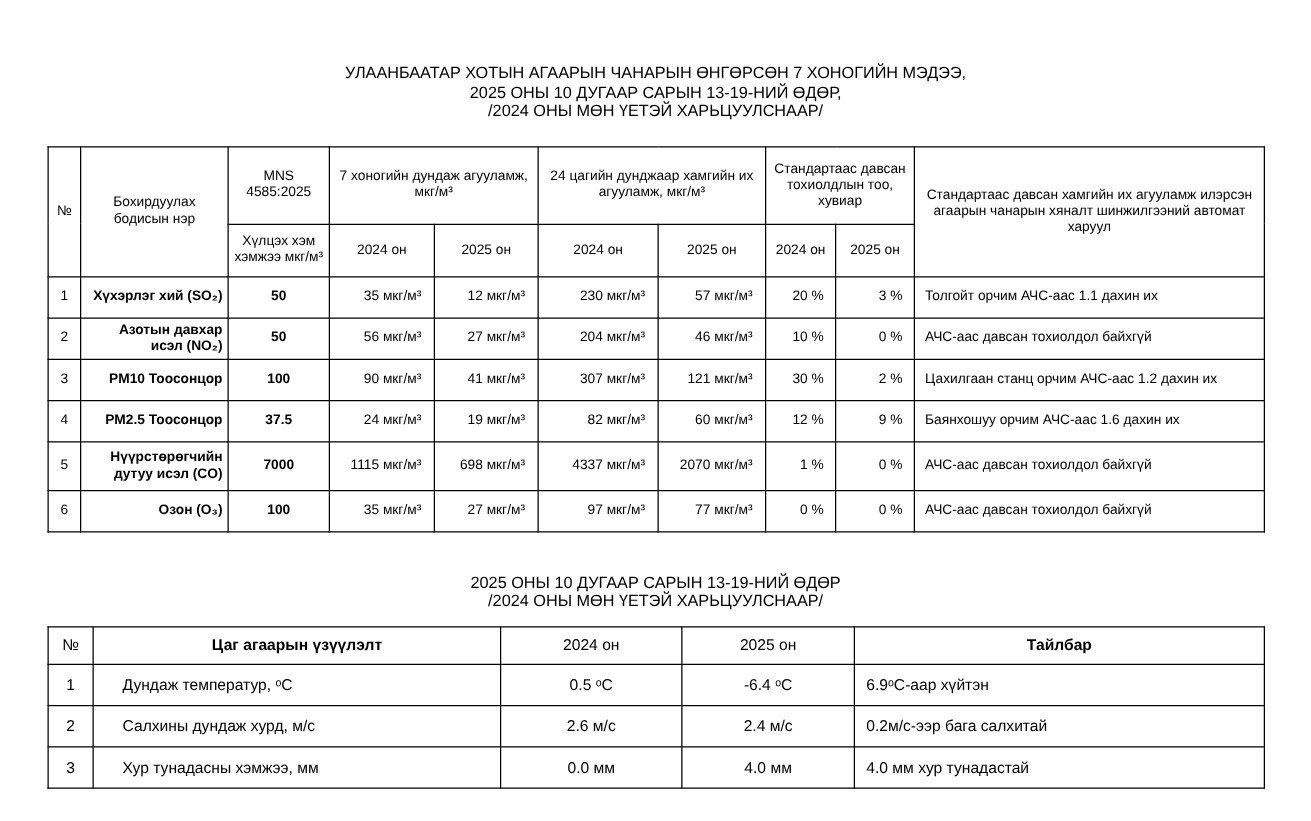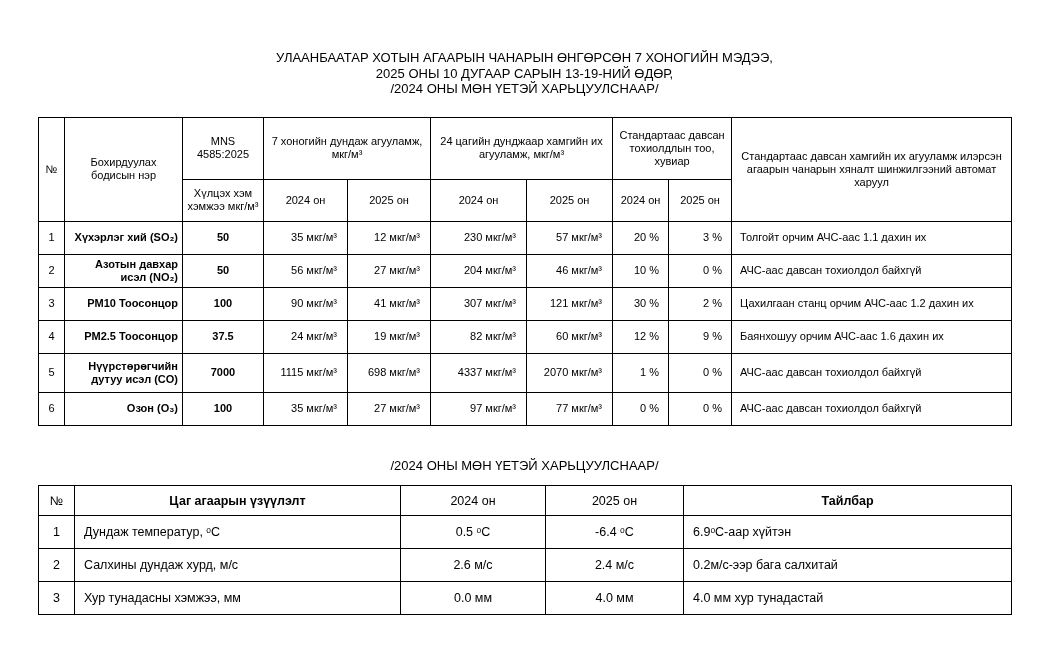--- a/index.html
+++ b/index.html
@@ -35,21 +35,21 @@
   .t1 .val   { text-align: right; padding-right: 10px; }
   .t1 .pct   { text-align: right; padding-right: 9px; }
   .t1 .station { text-align: left; padding-left: 8px; }
 
   
   .t2 { width: 973px; margin-top: 12px; font-size: 12.5px; }
   .t2 th { font-weight: normal; text-align: center; vertical-align: middle; height: 30px; padding: 2px 4px; }
   .t2 th.bold { font-weight: bold; }
   .t2 td { height: 33px; vertical-align: middle; padding: 2px 4px; }
   .t2 .num { text-align: center; }
-  .t2 .ind  { text-align: left; padding-left: 9px; }
+  .t2 .ind  { text-align: left; padding-left: 23px; }
   .t2 .cv   { text-align: center; }
   .t2 .note { text-align: left; padding-left: 9px; }
 </style>
 </head>
 <body>
 
 <div class="page">
 
   <div class="title-block first">
     <div>УЛААНБААТАР ХОТЫН АГААРЫН ЧАНАРЫН ӨНГӨРСӨН 7 ХОНОГИЙН МЭДЭЭ,</div>
@@ -158,20 +158,21 @@
       <td class="val">97 мкг/м³</td>
       <td class="val">77 мкг/м³</td>
       <td class="pct">0 %</td>
       <td class="pct">0 %</td>
       <td class="station">АЧС-аас давсан тохиолдол байхгүй</td>
     </tr>
   </tbody>
     </table>
 
   <div class="title-block second">
+    <div>2025 ОНЫ 10 ДУГААР САРЫН 13-19-НИЙ ӨДӨР</div>
     <div>/2024 ОНЫ МӨН ҮЕТЭЙ ХАРЬЦУУЛСНААР/</div>
   </div>
 
   <table class="t2">
     <colgroup>
       <col style="width:36px">
         <col style="width:326px">
         <col style="width:145px">
       <col style="width:138px">
         <col style="width:328px">

